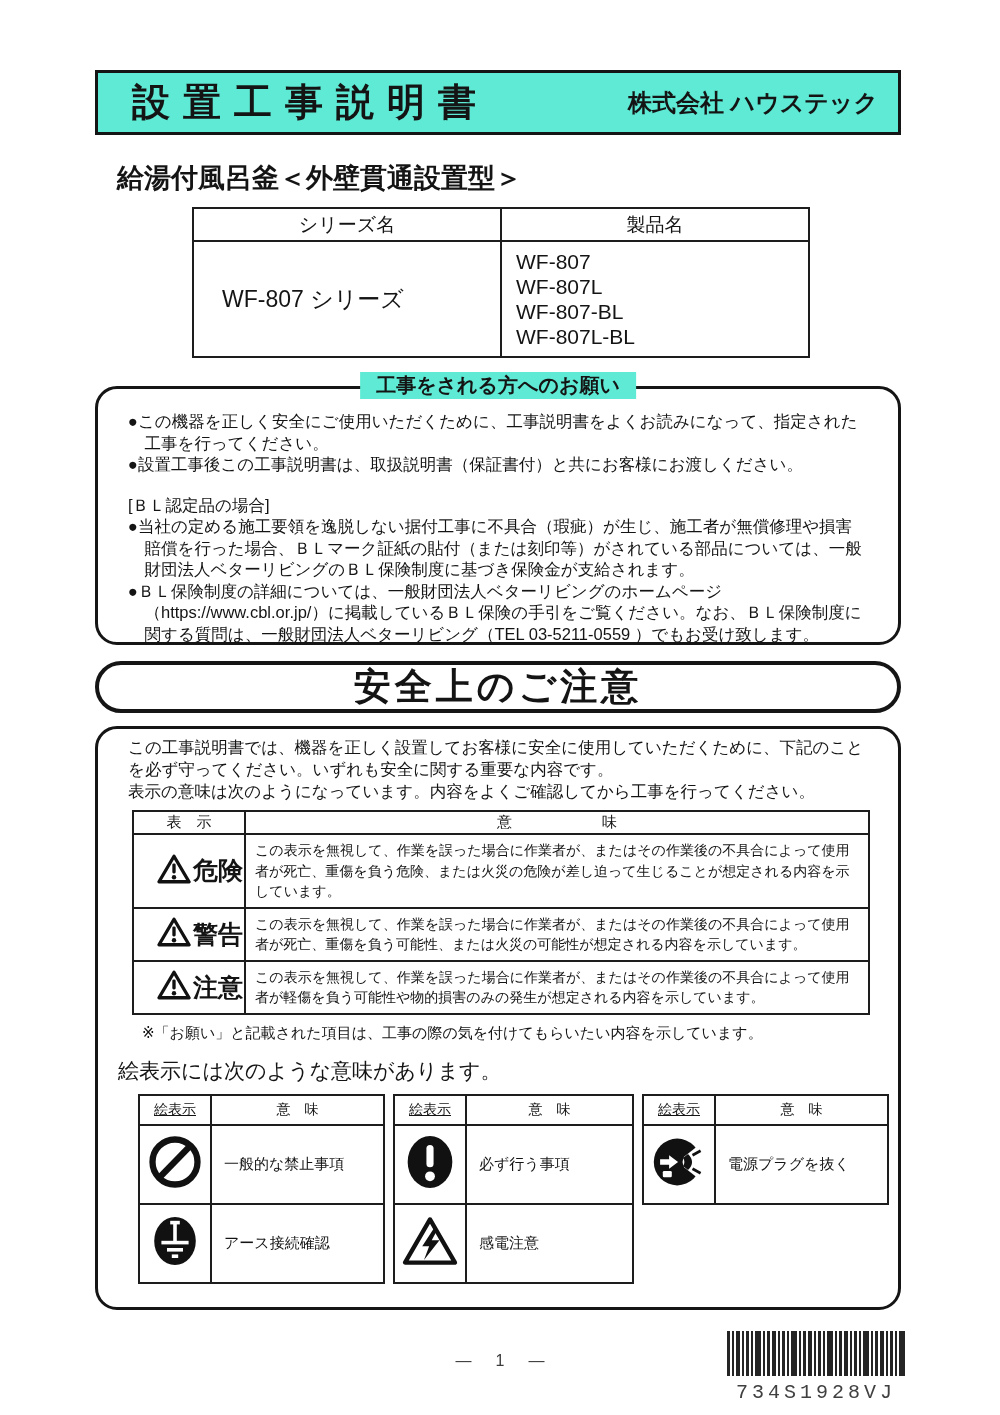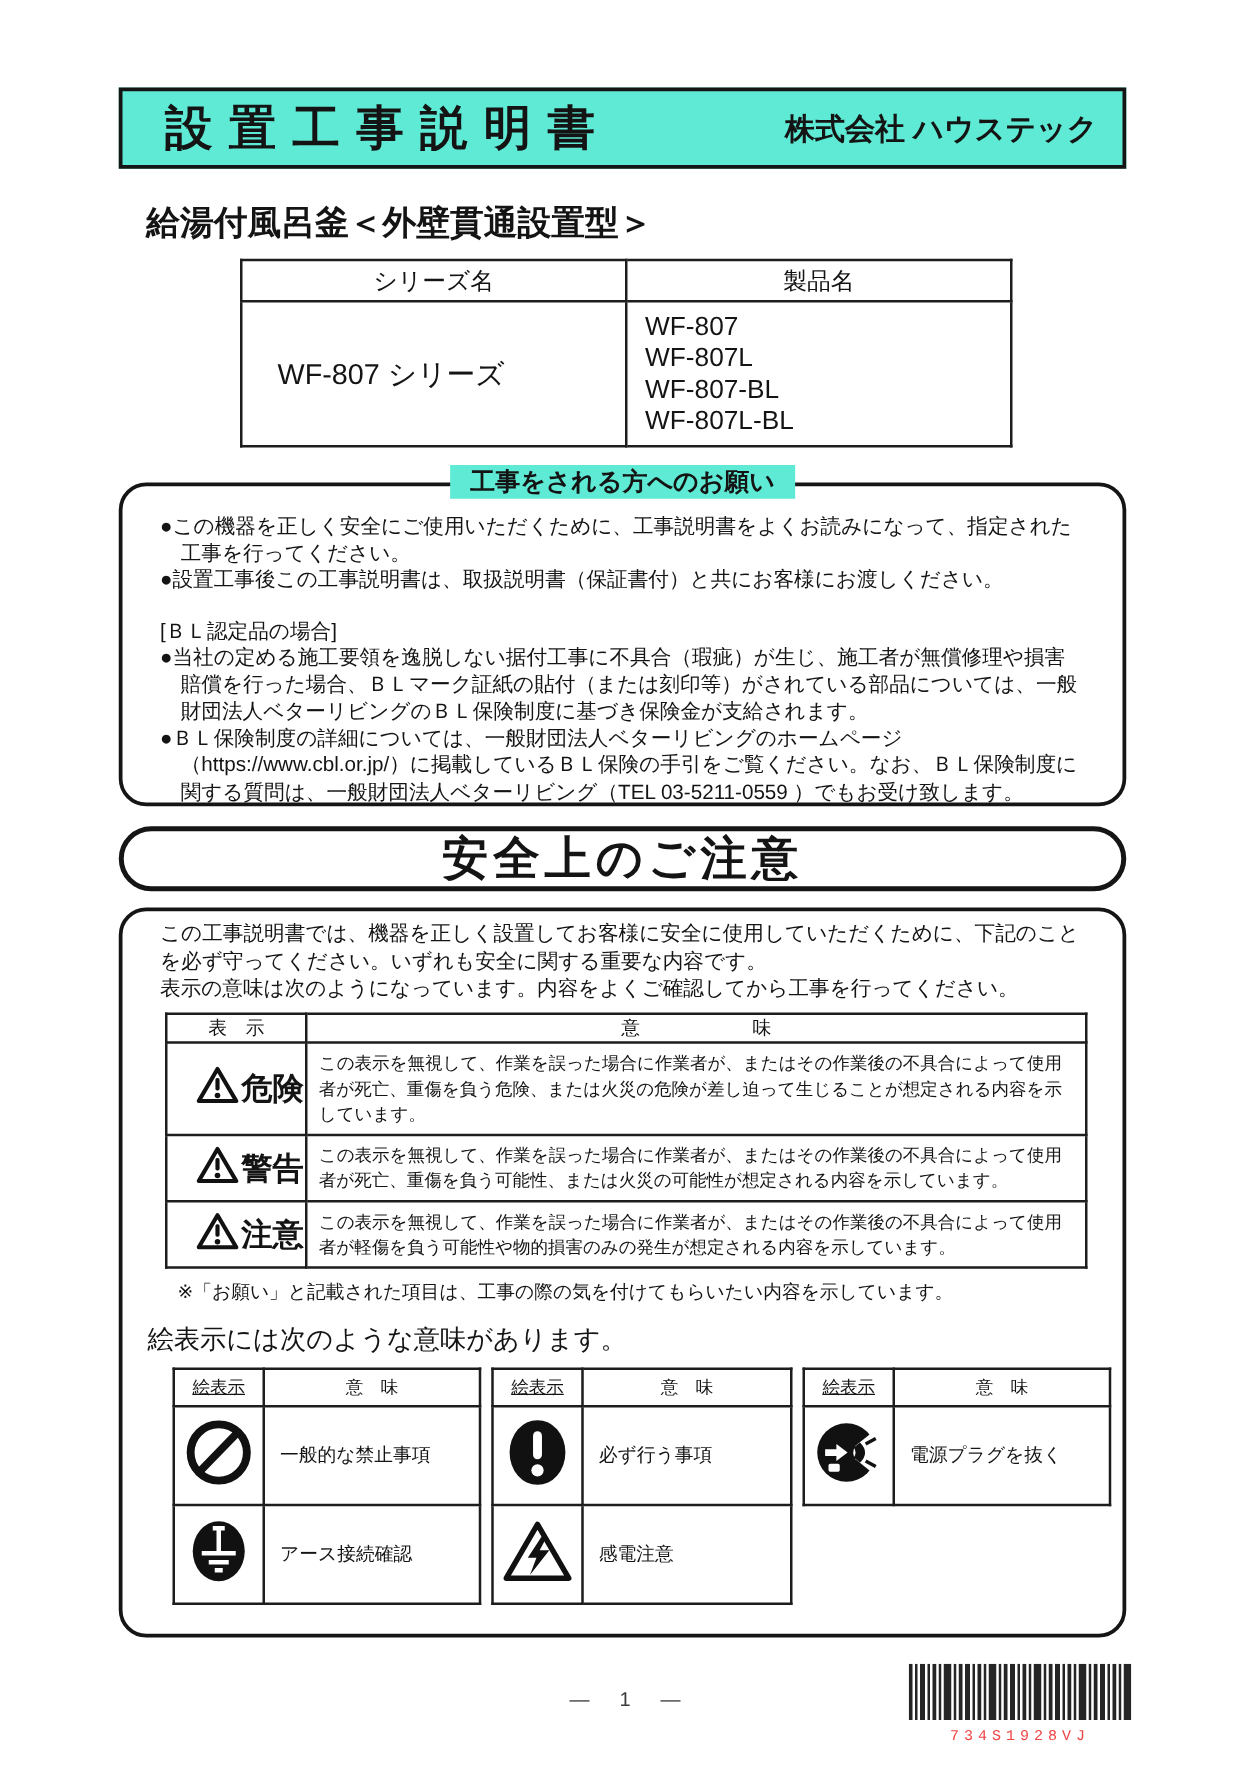--- a/index.html
+++ b/index.html
@@ -91,21 +91,21 @@
   table.picto .icon-col { width:72px;text-decoration:underline; }
   table.picto td { height:79px; }
   table.picto td.icon-cell { text-align:center; vertical-align:middle; }
   table.picto td.picto-meaning { font-size:15px; padding-left:12px; }
   .m-col-1 { width:173px; } .m-col-2 { width:167px; } .m-col-3 { width:173px; }
 
   
   .barcode { left:727px; top:1331px; width:178px; text-align:center; }
   .barcode-text {
     font-family:"Liberation Mono","DejaVu Sans Mono",monospace;
-    font-size:12px; letter-spacing:4px; color:#ef4444; margin-top:1px; white-space:nowrap;
+    font-size:20px; letter-spacing:4px; color:#404040; margin-top:1px; white-space:nowrap;
   }
 
   
   .footer { left:0; top:1352px; width:1000px; text-align:center; font-size:16px; color:#3c3c3c; }
   .footer span { margin:0 12px; }
 </style>
 </head>
 <body>
 
 <div class="abs header-box">

